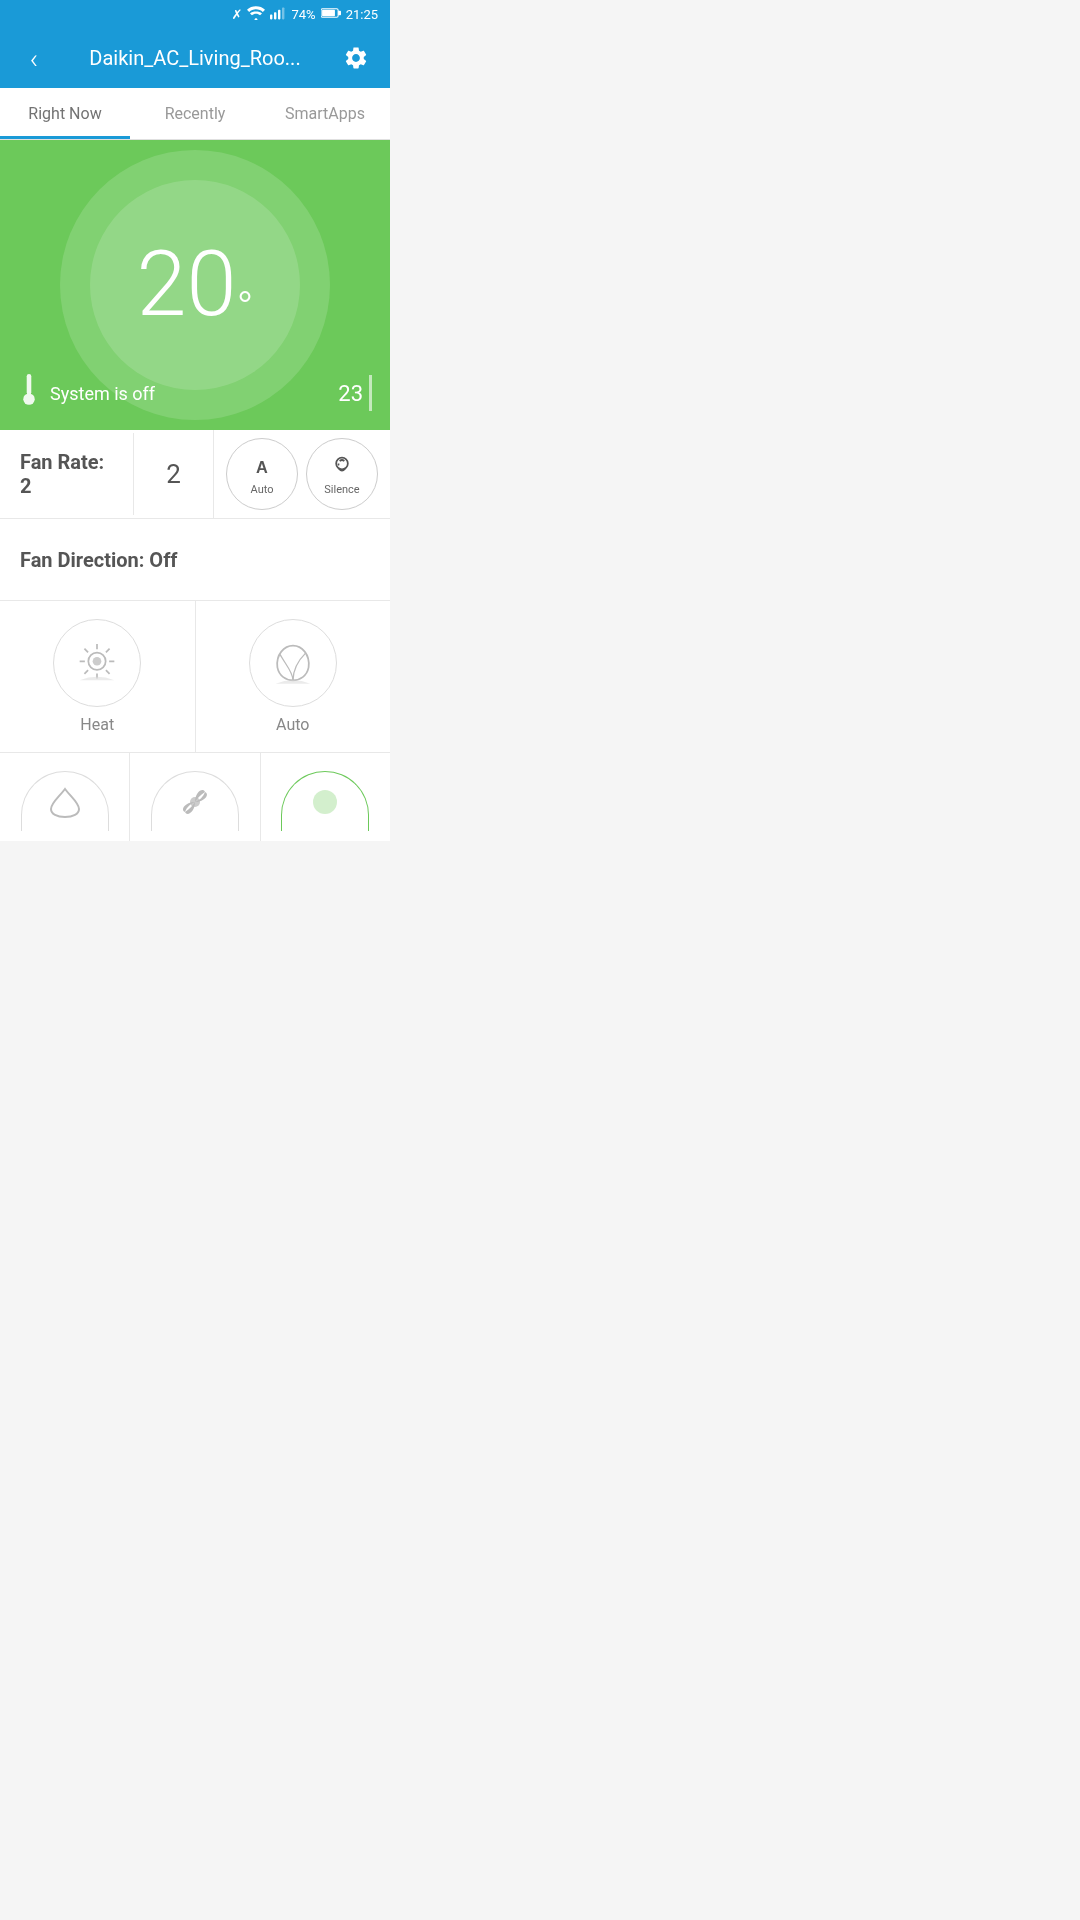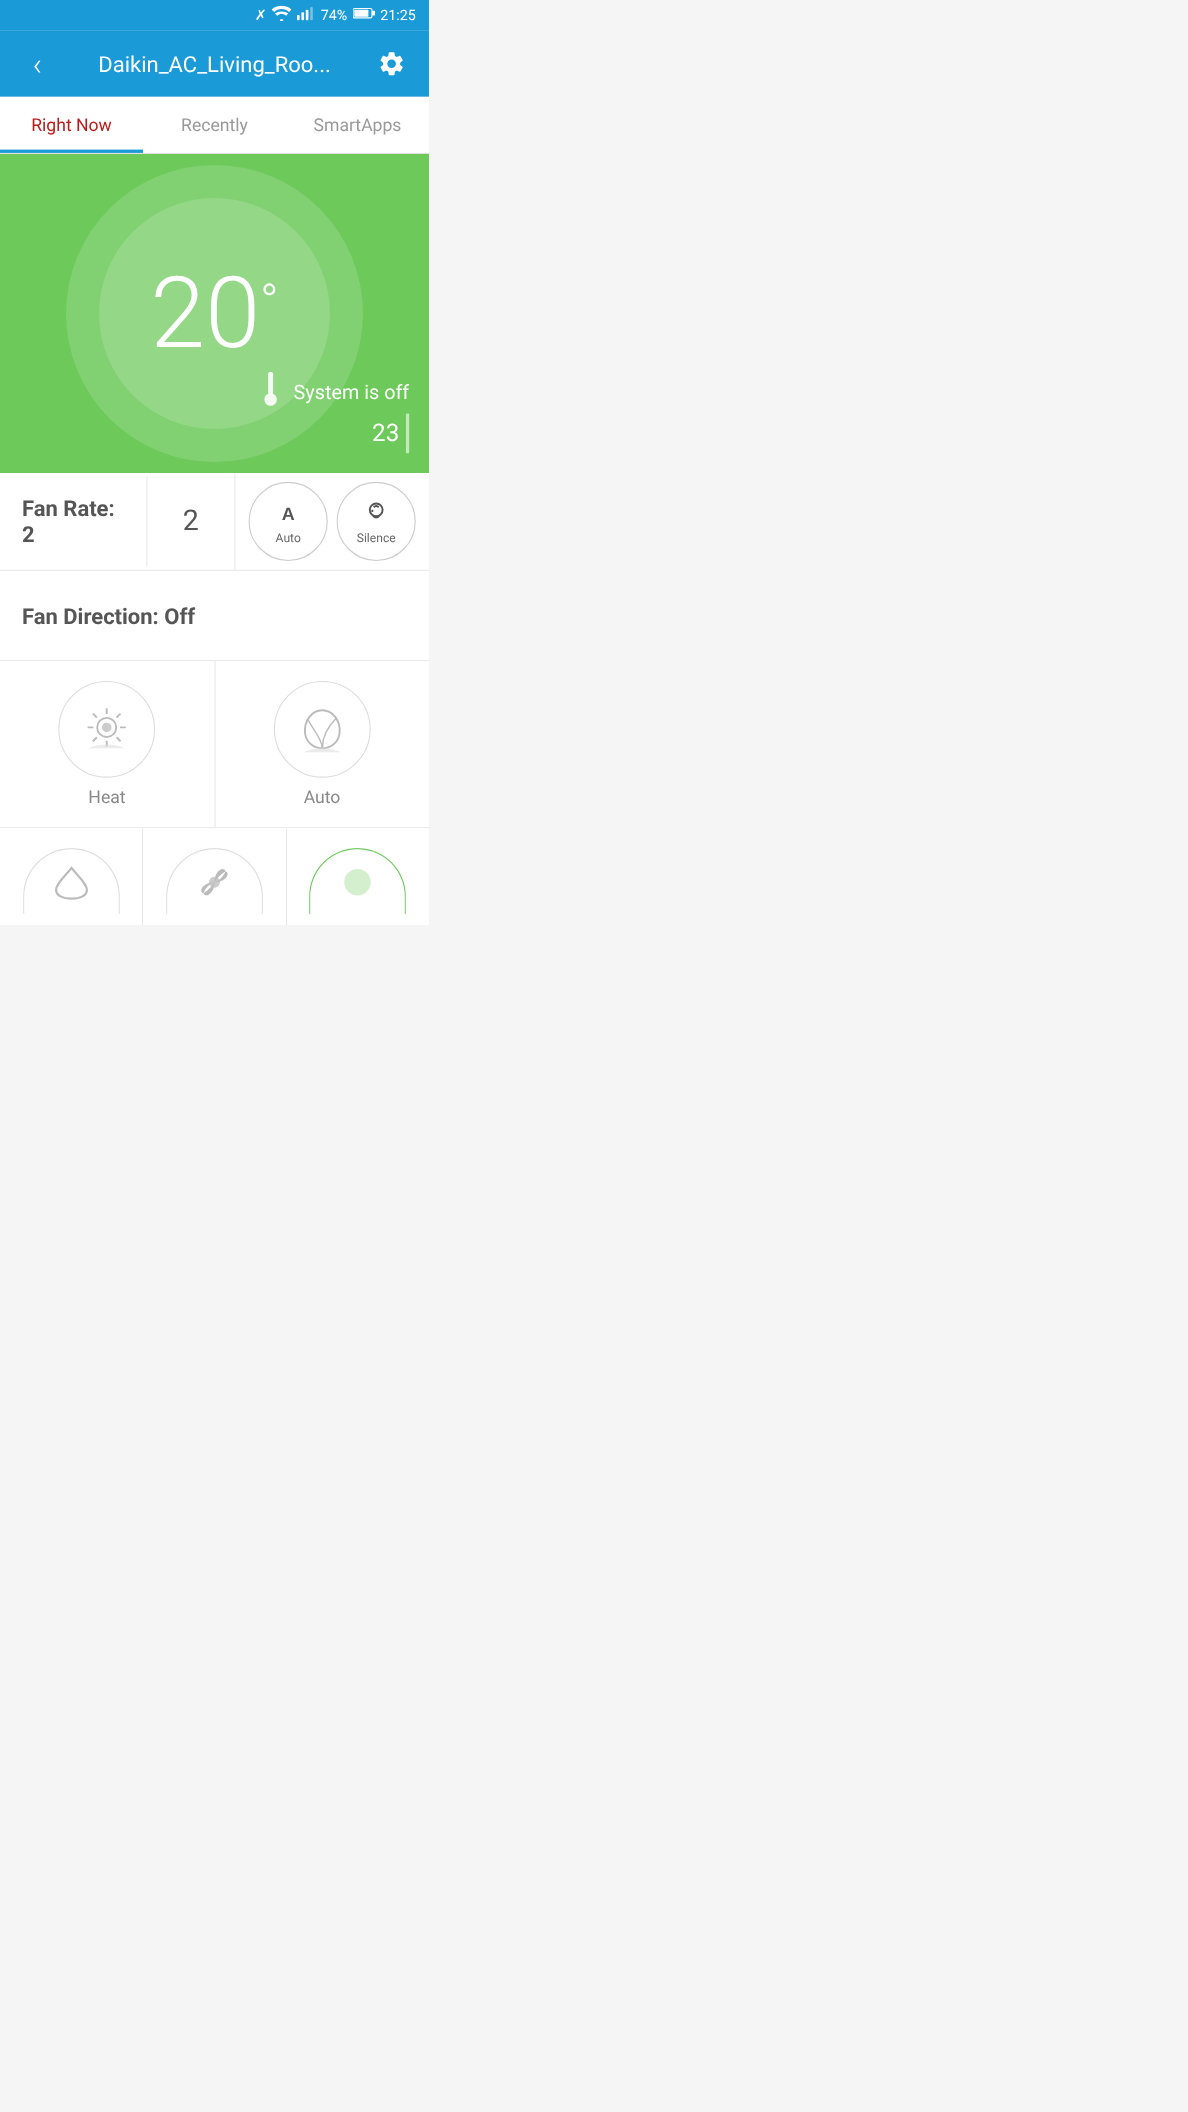--- a/index.html
+++ b/index.html
@@ -73,21 +73,21 @@
       display: flex;
       align-items: center;
       justify-content: center;
       font-size: 16px;
       color: #999;
       cursor: pointer;
       position: relative;
     }
 
     .tab.active {
-      color: #b91c1c;
+      color: #737373;
     }
 
     .tab.active::after {
       content: '';
       position: absolute;
       bottom: 0;
       left: 0;
       right: 0;
       height: 3px;
       background: #1a9ad7;
@@ -127,39 +127,38 @@
       align-items: center;
       justify-content: center;
     }
 
     .temperature-text {
       color: white;
       font-size: 90px;
       font-weight: 300;
       line-height: 1;
       display: flex;
-      align-items: flex-start;
+      align-items: flex-end;
     }
 
     .degree-symbol {
       font-size: 45px;
       margin-top: 12px;
     }
 
     .status-row {
       position: absolute;
       bottom: 18px;
       left: 0;
       right: 0;
       display: flex;
-      align-items: flex-end;
+      align-items: center;
       justify-content: space-between;
       padding: 0 18px;
       color: white;
-      flex-direction: column;
     }
 
     .system-status {
       display: flex;
       align-items: center;
       gap: 10px;
       font-size: 18px;
     }
 
     .thermometer-icon {

